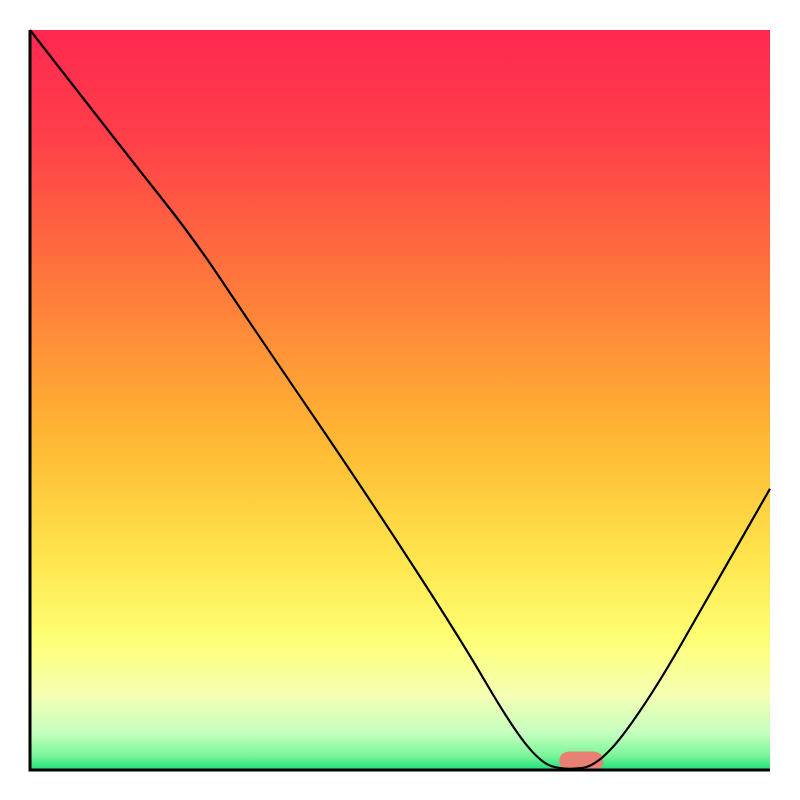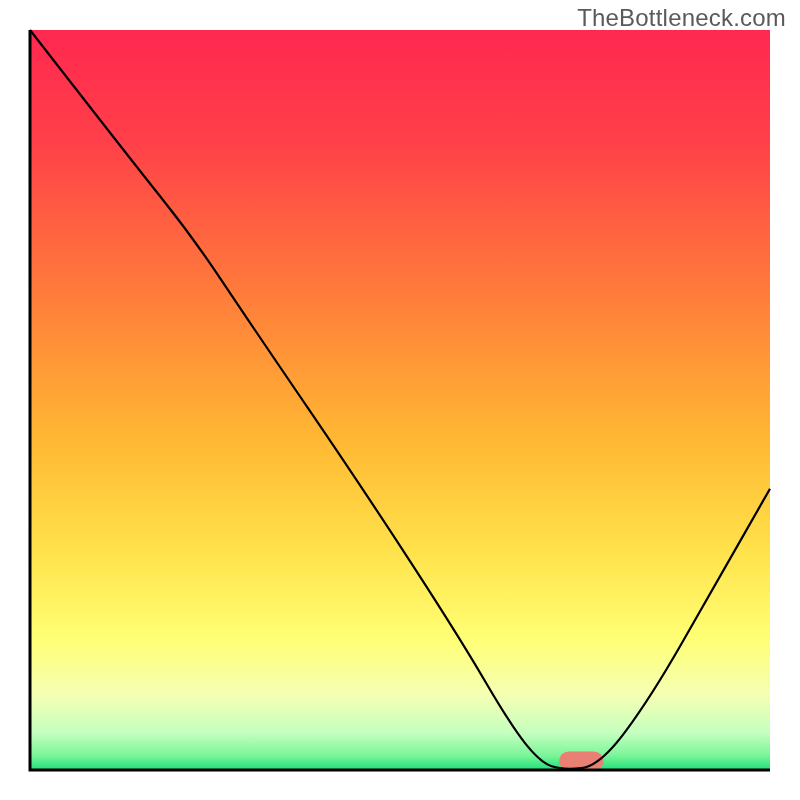--- a/index.html
+++ b/index.html
@@ -25,21 +25,20 @@
     font-size: 24px;
     font-weight: 500;
     color: #5a5a5a;
     letter-spacing: 0.2px;
   }
 </style>
 </head>
 <body>
 
 <div class="chart-container">
-  <div class="watermark">TheBottleneck.com</div>
   <svg id="chart-svg" width="800" height="800" viewBox="0 0 800 800">
     <defs>
       <linearGradient id="bg-grad" x1="0" y1="0" x2="0" y2="1">
           <stop offset="0%" stop-color="#ff2850"></stop>
           <stop offset="15%" stop-color="#ff4049"></stop>
           <stop offset="35%" stop-color="#ff7a3b"></stop>
           <stop offset="55.00000000000001%" stop-color="#ffb733"></stop>
           <stop offset="70%" stop-color="#ffe14a"></stop>
           <stop offset="82%" stop-color="#ffff73"></stop>
           <stop offset="90%" stop-color="#f4ffb4"></stop>

